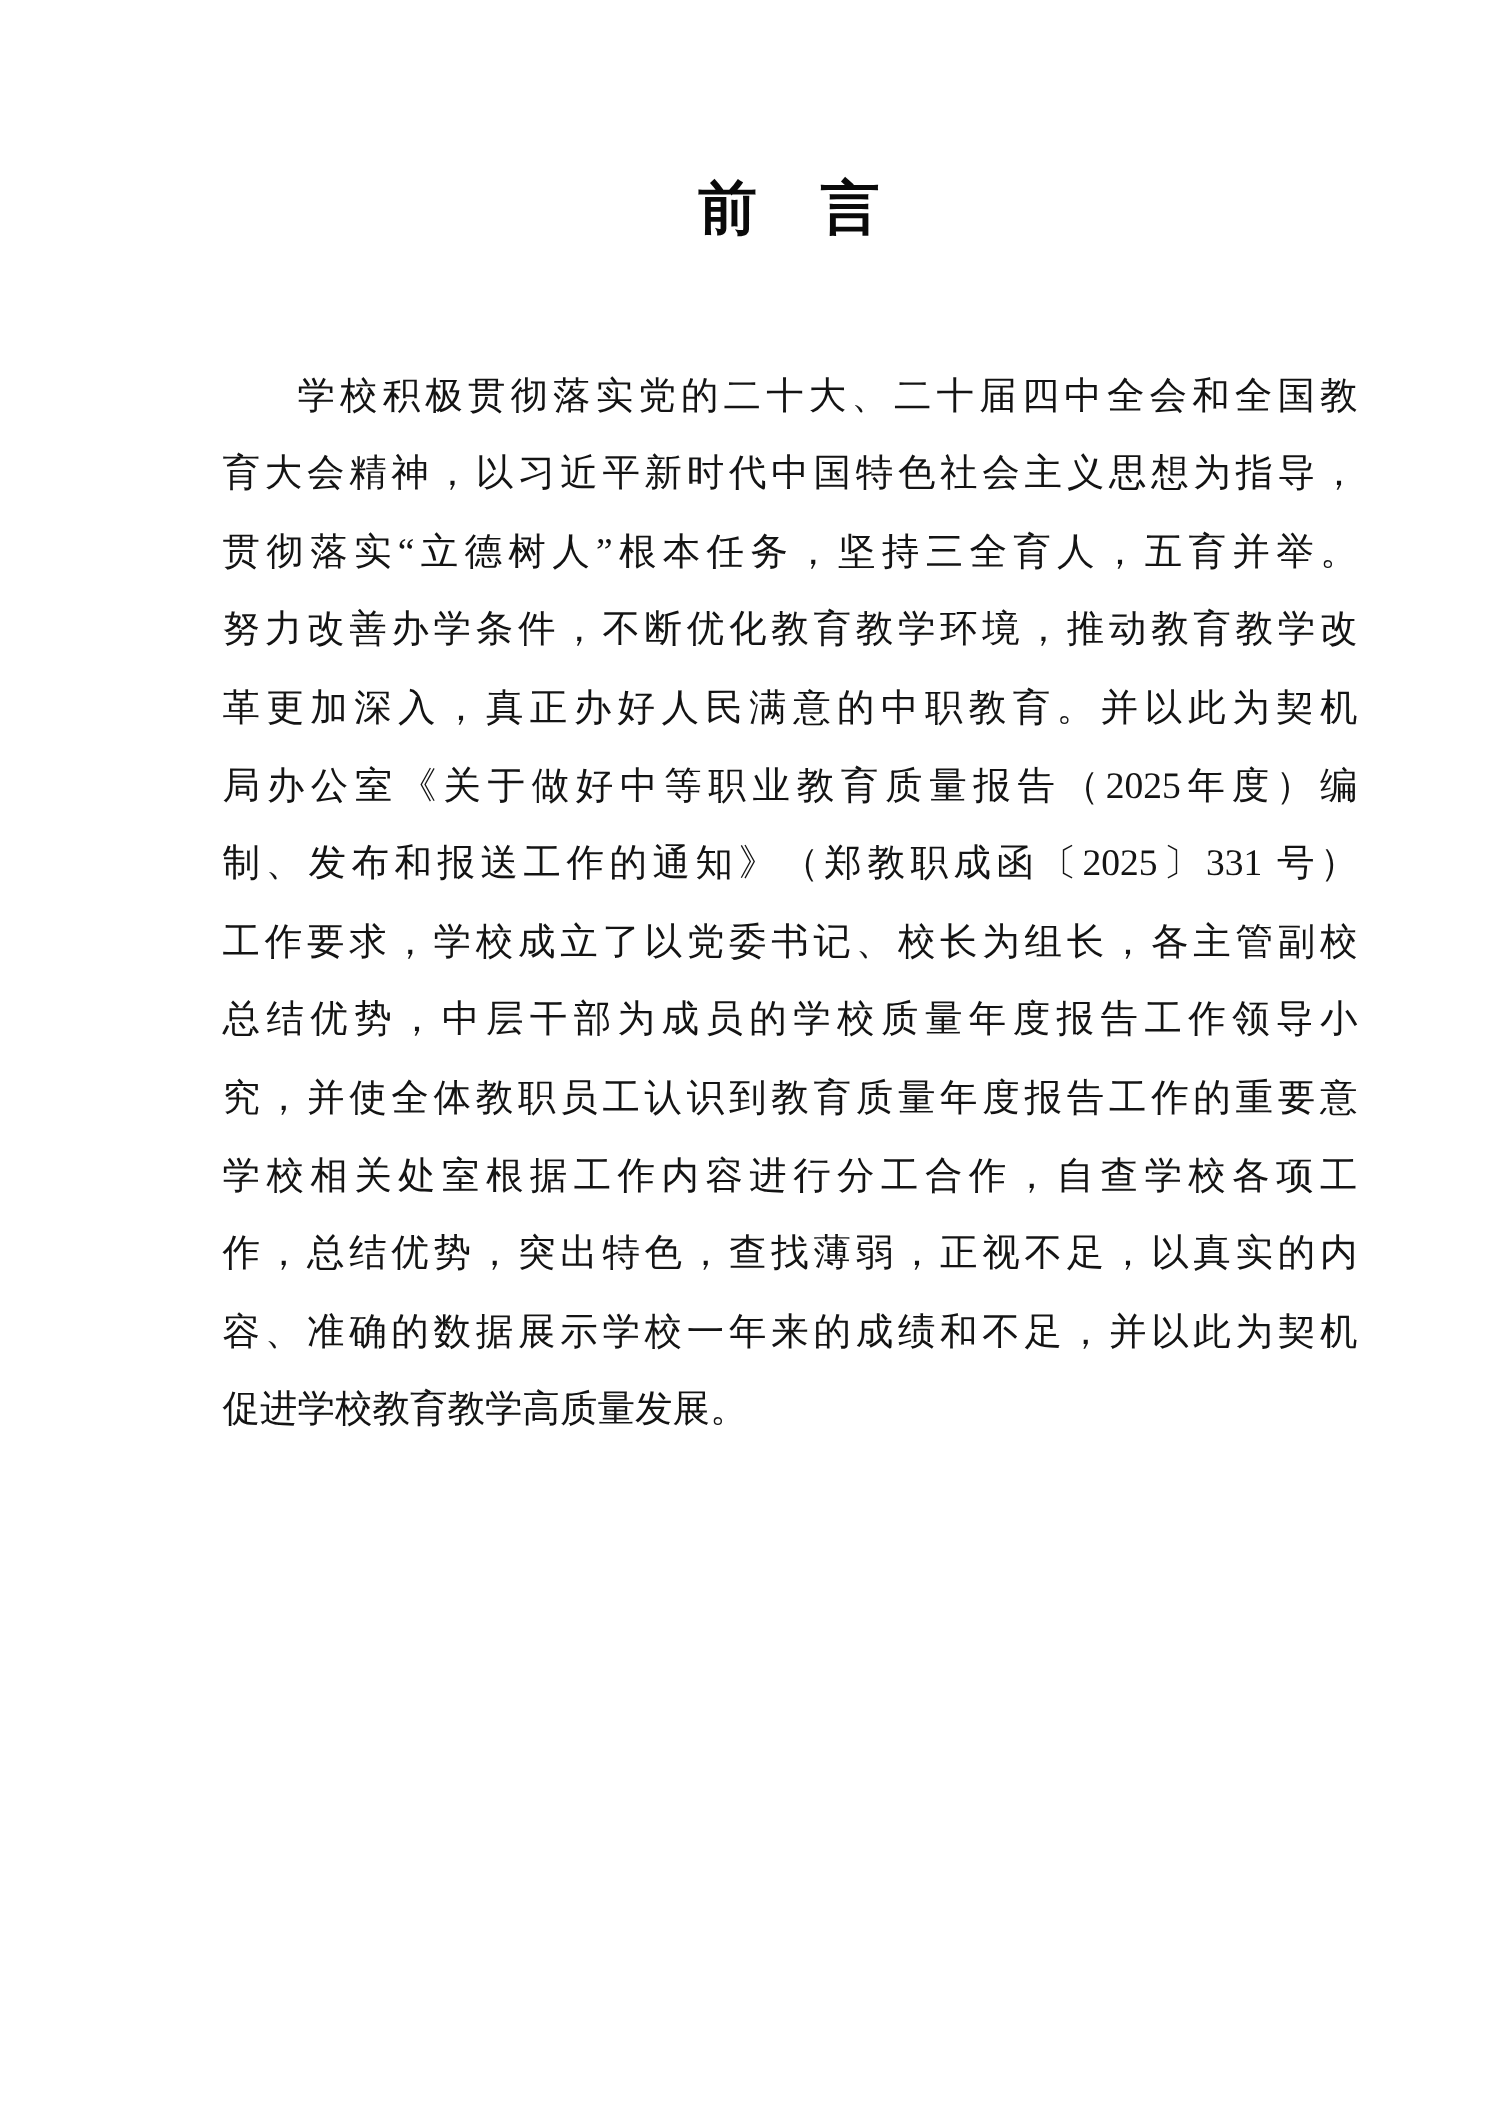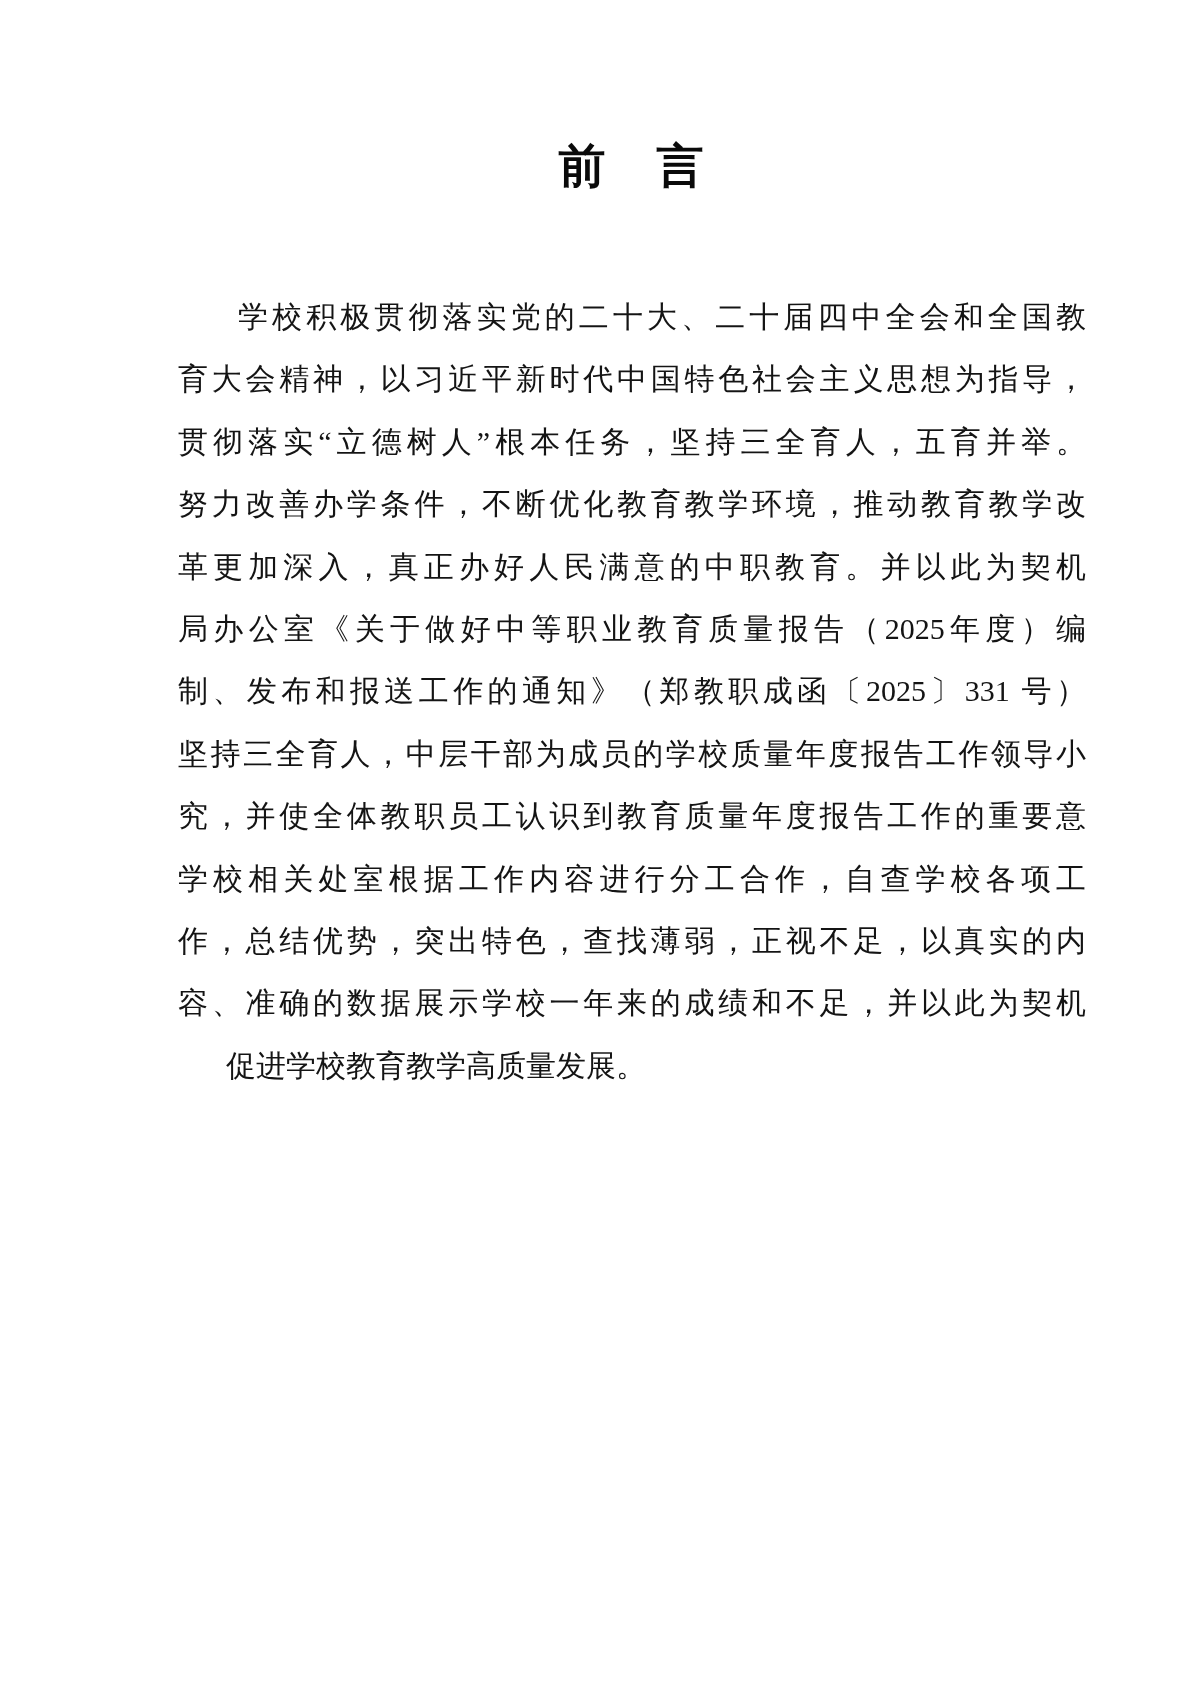--- a/index.html
+++ b/index.html
@@ -43,38 +43,38 @@
     white-space: nowrap;
     text-align: justify;
     text-align-last: justify;
     color: #141414;
   }
   .body-text .line:first-child {
     text-indent: 2em;
   }
   .body-text .line:last-child {
     text-align-last: left;
-    margin-left: 48px;
   }
 </style>
 </head>
 <body>
 
 <div class="page">
   <div class="content">
     <h1 class="doc-title">前　言</h1>
     <div class="body-text">
         <div class="line">学校积极贯彻落实党的二十大、二十届四中全会和全国教</div>
         <div class="line">育大会精神，以习近平新时代中国特色社会主义思想为指导，</div>
         <div class="line">贯彻落实“立德树人”根本任务，坚持三全育人，五育并举。</div>
         <div class="line">努力改善办学条件，不断优化教育教学环境，推动教育教学改</div>
         <div class="line">革更加深入，真正办好人民满意的中职教育。并以此为契机</div>
         <div class="line">局办公室《关于做好中等职业教育质量报告（2025年度）编</div>
         <div class="line">制、发布和报送工作的通知》（郑教职成函〔2025〕331 号）</div>
-        <div class="line">坚持三全育人，中层干部为成员的学校质量年度报告工作领导小</div>
+        <div class="line">工作要求，学校成立了以党委书记、校长为组长，各主管副校</div>
+        <div class="line">总结优势，中层干部为成员的学校质量年度报告工作领导小</div>
         <div class="line">究，并使全体教职员工认识到教育质量年度报告工作的重要意</div>
         <div class="line">学校相关处室根据工作内容进行分工合作，自查学校各项工</div>
         <div class="line">作，总结优势，突出特色，查找薄弱，正视不足，以真实的内</div>
         <div class="line">容、准确的数据展示学校一年来的成绩和不足，并以此为契机</div>
         <div class="line">促进学校教育教学高质量发展。</div>
       </div>
   </div>
 </div>
 
 </body></html>

